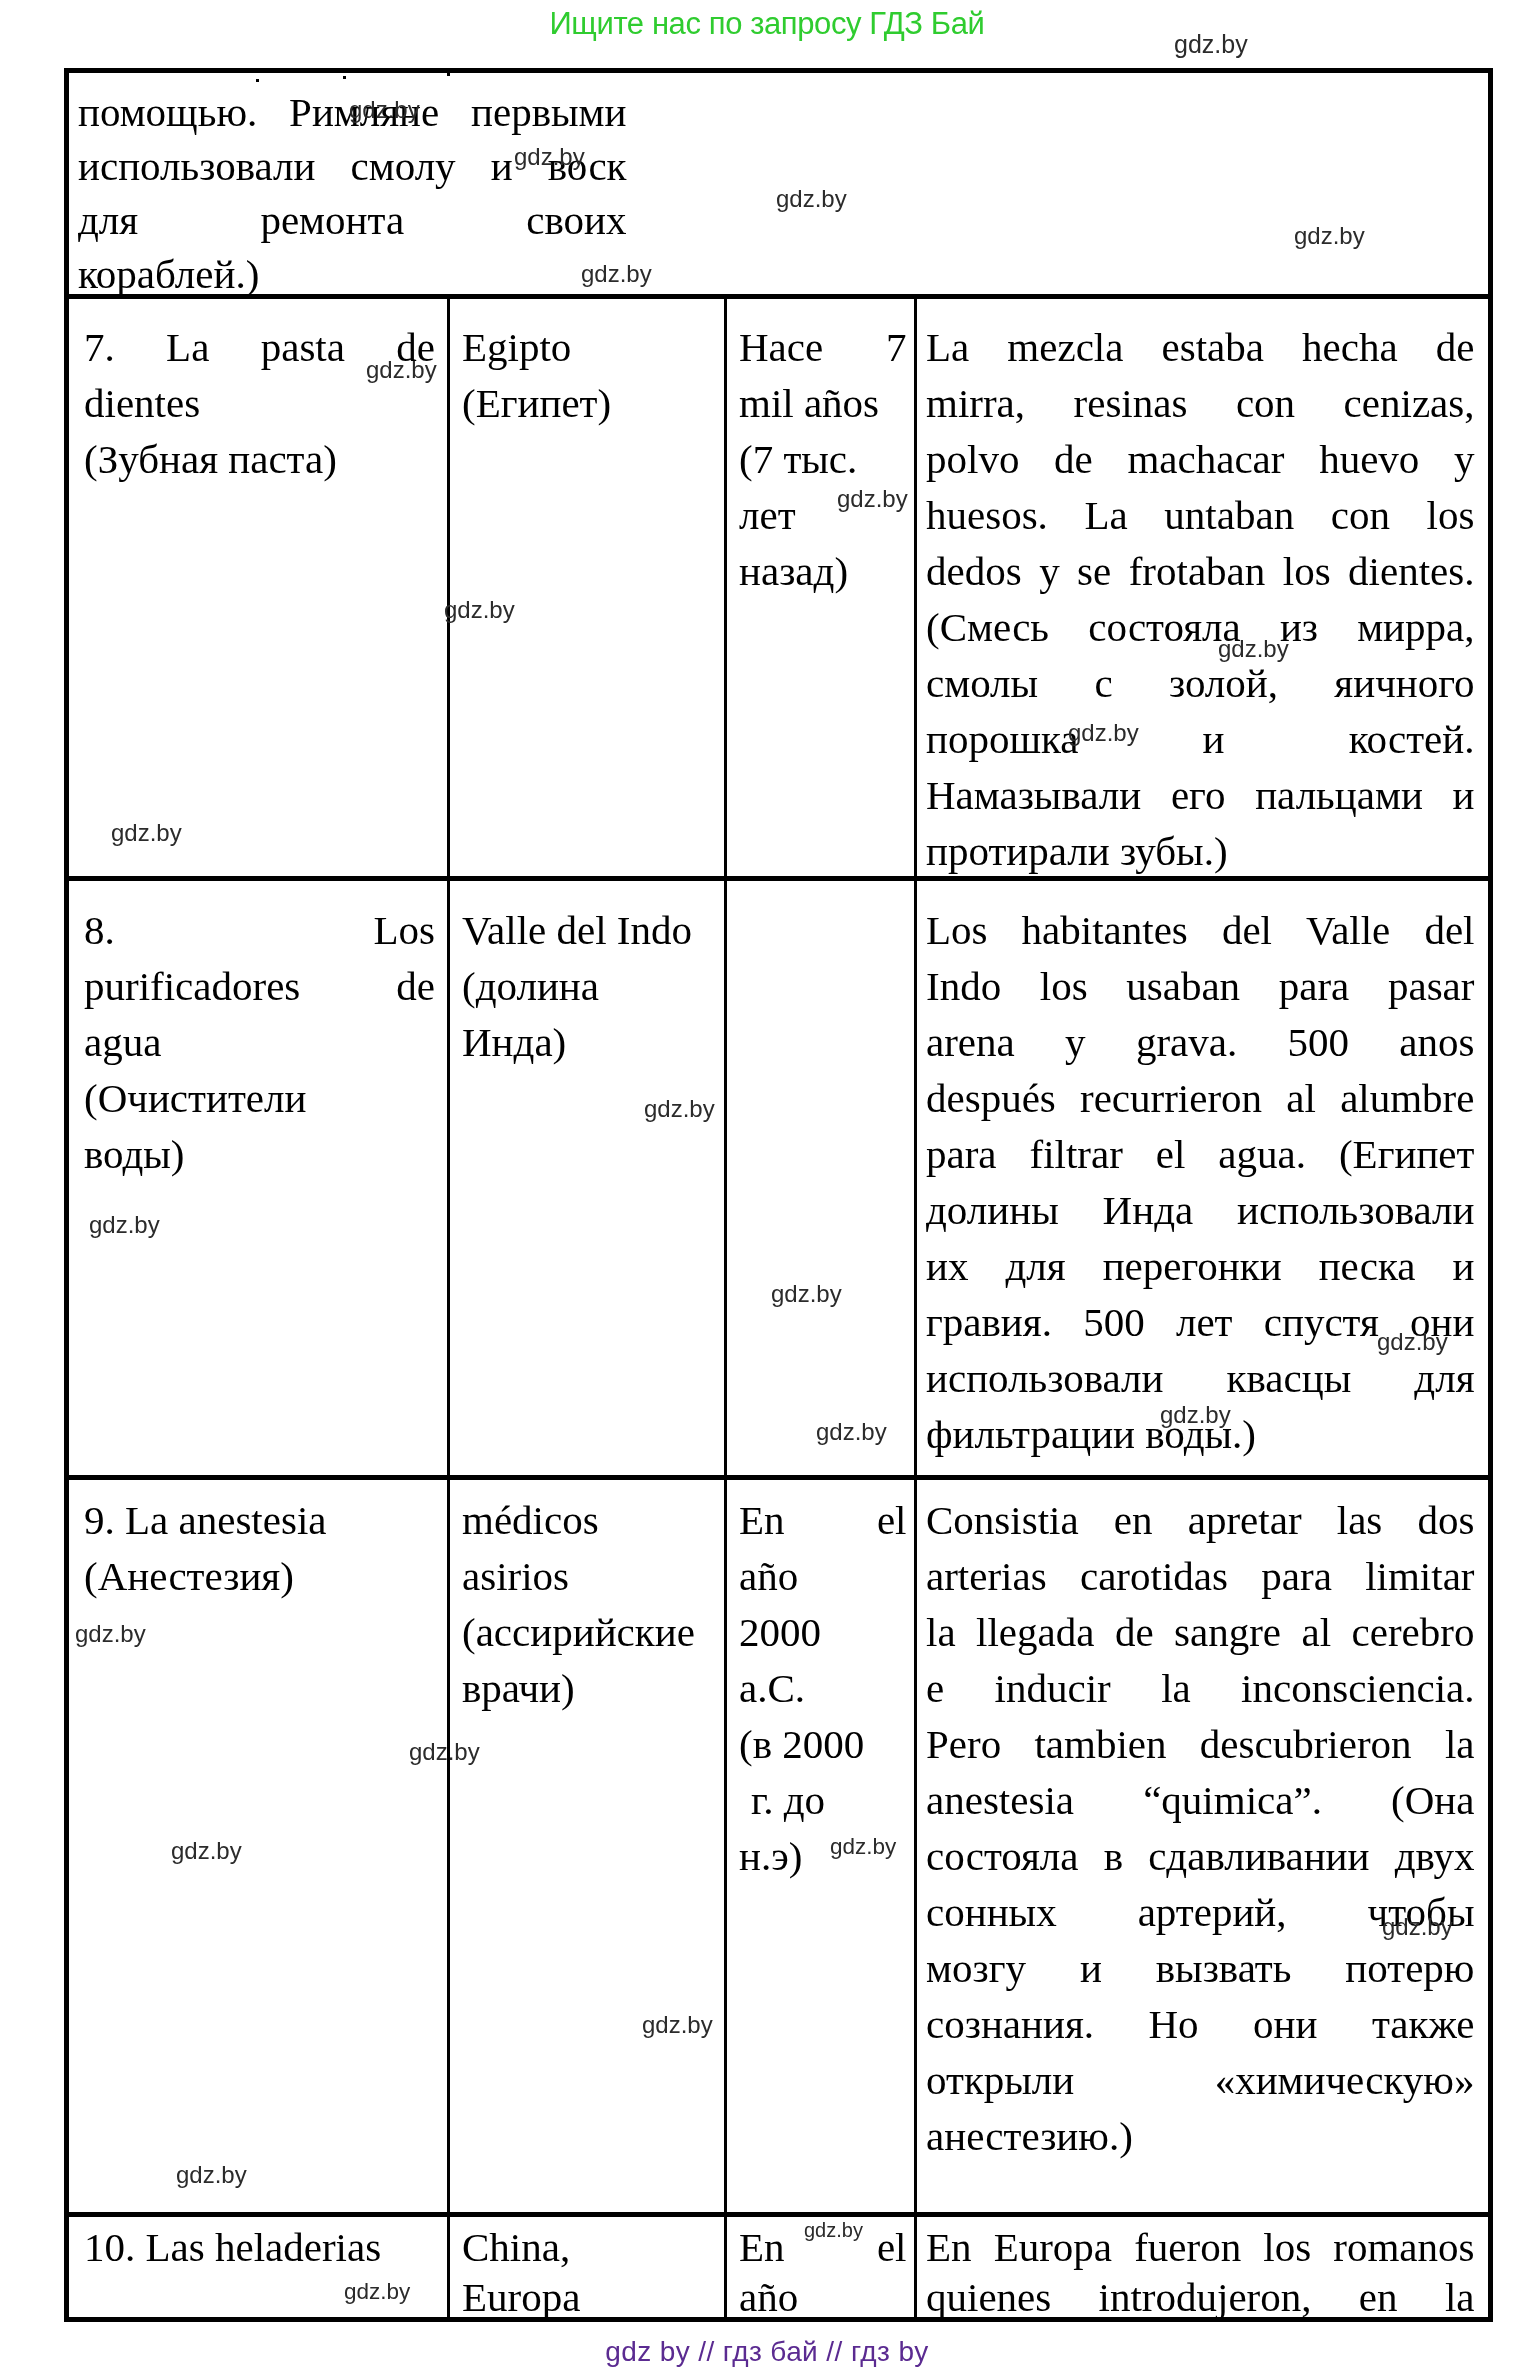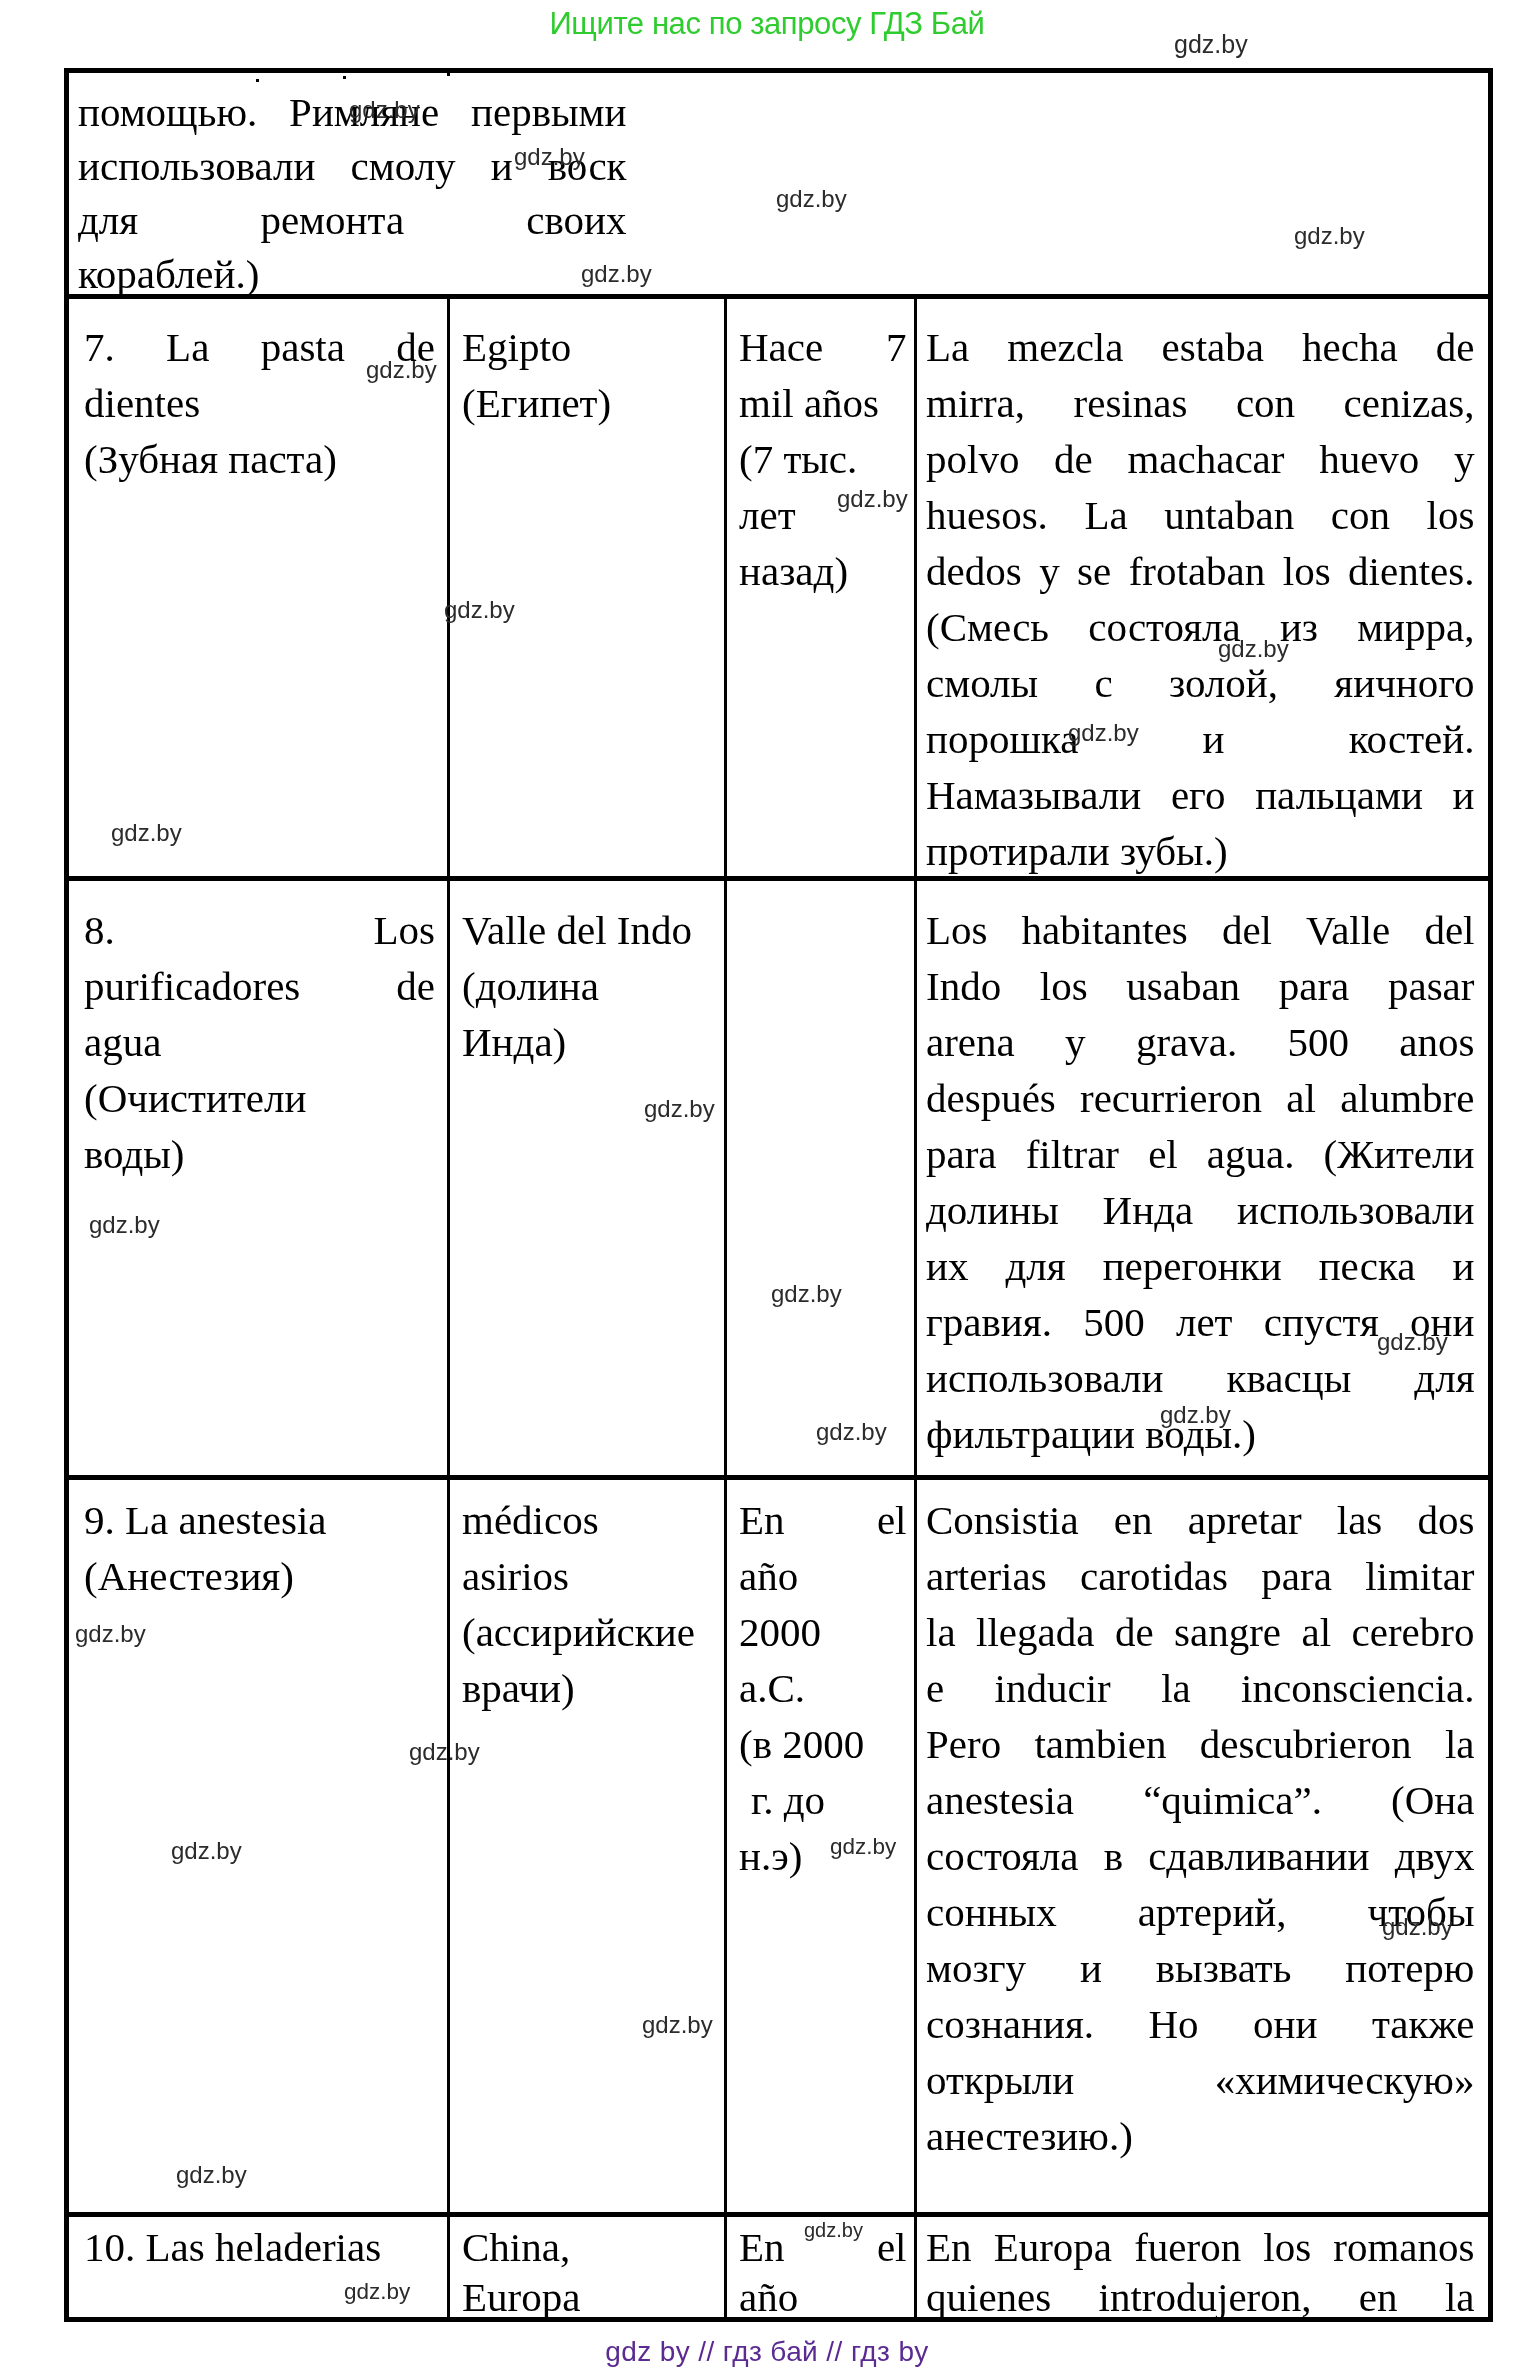--- a/index.html
+++ b/index.html
@@ -198,21 +198,21 @@
           <span>después</span>
           <span>recurrieron</span>
           <span>al</span>
           <span>alumbre</span>
         </div>
         <div class="tline j" style="height: 56px; line-height: 56px;">
           <span>para</span>
           <span>filtrar</span>
           <span>el</span>
           <span>agua.</span>
-          <span>(Жители</span>
+          <span>(Египет</span>
         </div>
         <div class="tline j" style="height: 56px; line-height: 56px;">
           <span>долины</span>
           <span>Инда</span>
           <span>использовали</span>
         </div>
         <div class="tline j" style="height: 56px; line-height: 56px;">
           <span>их</span>
           <span>для</span>
           <span>перегонки</span>

